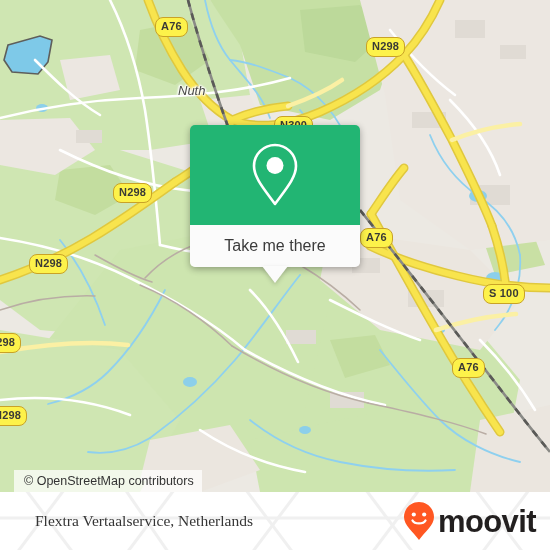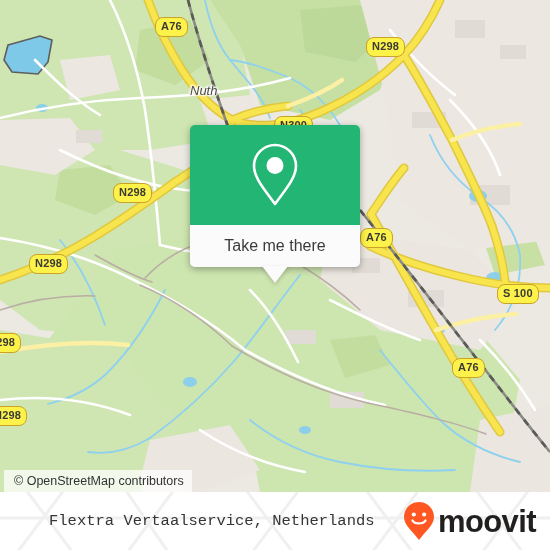--- a/index.html
+++ b/index.html
@@ -77,41 +77,41 @@
     left:50%;margin-left:-13px;bottom:-16px;
     width:0;height:0;
     border-left:13px solid transparent;
     border-right:13px solid transparent;
     border-top:17px solid #fbfbfb;
     filter:drop-shadow(0 2px 2px rgba(0,0,0,.18));
   }
 
   
   #attribution{
-    position:absolute;left:4px;bottom:0;
+    position:absolute;left:14px;bottom:0;
     background:rgba(255,255,255,.72);
     color:#333;
     font-size:12.5px;
     padding:4px 8px 4px 10px;
     z-index:30;
     font-family:"Liberation Sans",sans-serif;
     white-space:nowrap;
   }
 
   
   #footer{
     position:absolute;left:0;top:492px;width:550px;height:58px;
     background:#ffffff;
     overflow:hidden;
   }
   #footer-watermark{position:absolute;left:0;top:0;width:550px;height:58px;opacity:1;}
   #footer-title{
-    position:absolute;left:49px;top:50%;transform:translateY(-50%);
+    position:absolute;left:35px;top:50%;transform:translateY(-50%);
     font-size:15.5px;color:#353535;white-space:nowrap;
-    font-family:Liberation Mono, monospace;
+    font-family:Liberation Serif, serif;
   }
   #brand{
     position:absolute;right:14px;top:50%;transform:translateY(-50%);
     display:flex;align-items:center;gap:2px;font-weight:bold;
   }
   #brand-name{
     font-size:31px;color:#221f1f;letter-spacing:-0.6px;
     font-family:"Liberation Sans",sans-serif;
     line-height:1;
   }
@@ -260,29 +260,29 @@
       <g fill="none" stroke="#8a8a86" stroke-width="2.6">
         <path d="M188,0 C196,30 206,62 216,92 C226,122 236,150 248,176"></path>
         <path d="M360,210 C392,250 428,296 462,340 C492,378 522,418 550,452"></path>
       </g>
       <g fill="none" stroke="#5a5a57" stroke-width="2.6" stroke-dasharray="7 7">
         <path d="M188,0 C196,30 206,62 216,92 C226,122 236,150 248,176"></path>
         <path d="M360,210 C392,250 428,296 462,340 C492,378 522,418 550,452"></path>
       </g>
     </svg>
 
-    <div class="place-label" style="left:178px;top:83px;margin-left:12px;">Nuth</div>
+    <div class="place-label" style="left:178px;top:83px;">Nuth</div>
 
     <div class="shield" style="left:155px;top:17px;">A76</div>
     <div class="shield" style="left:366px;top:37px;">N298</div>
     <div class="shield" style="left:274px;top:116px;">N300</div>
     <div class="shield" style="left:113px;top:183px;">N298</div>
     <div class="shield" style="left:360px;top:228px;">A76</div>
     <div class="shield" style="left:29px;top:254px;">N298</div>
-    <div class="shield" style="left:497px;top:284px;">S 100</div>
+    <div class="shield" style="left:483px;top:284px;">S 100</div>
     <div class="shield" style="left:-18px;top:333px;">N298</div>
     <div class="shield" style="left:452px;top:358px;">A76</div>
     <div class="shield" style="left:-12px;top:406px;">N298</div>
 
     <div id="card">
       <div id="card-top">
         <svg width="56" height="70" viewBox="0 0 56 70">
           <path d="M28,5 C39.6,5 49,14.4 49,26 C49,38 38,50 28,64 C18,50 7,38 7,26 C7,14.4 16.4,5 28,5 Z" fill="none" stroke="#ffffff" stroke-width="2.6" stroke-linejoin="round"></path>
           <circle cx="28" cy="25.5" r="8.5" fill="#ffffff"></circle>
         </svg>

